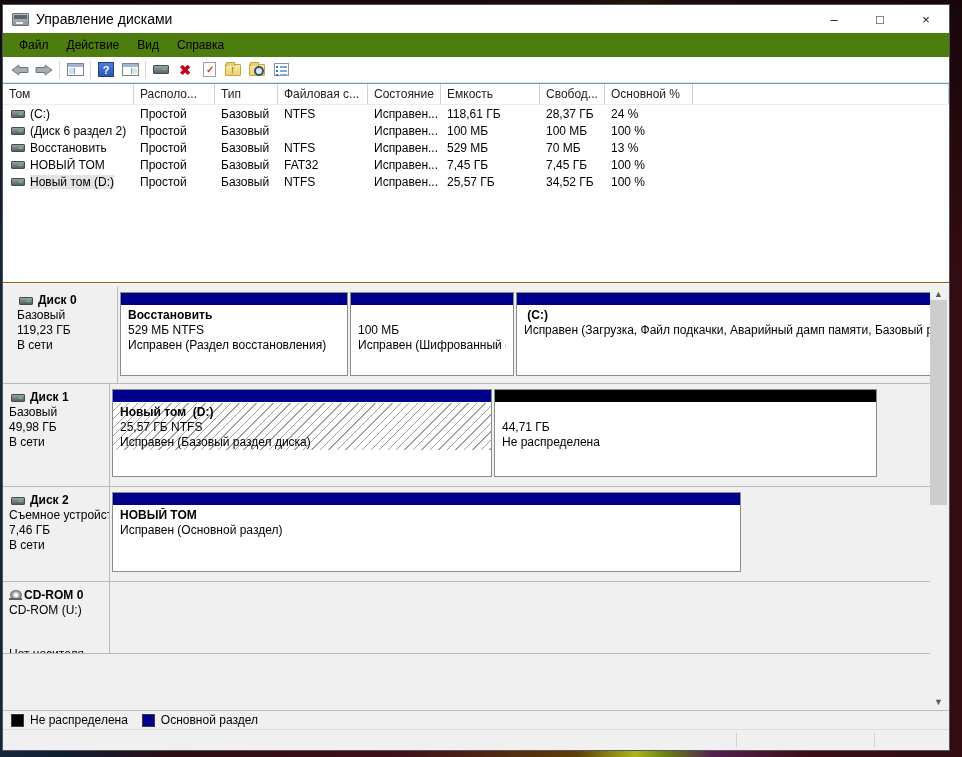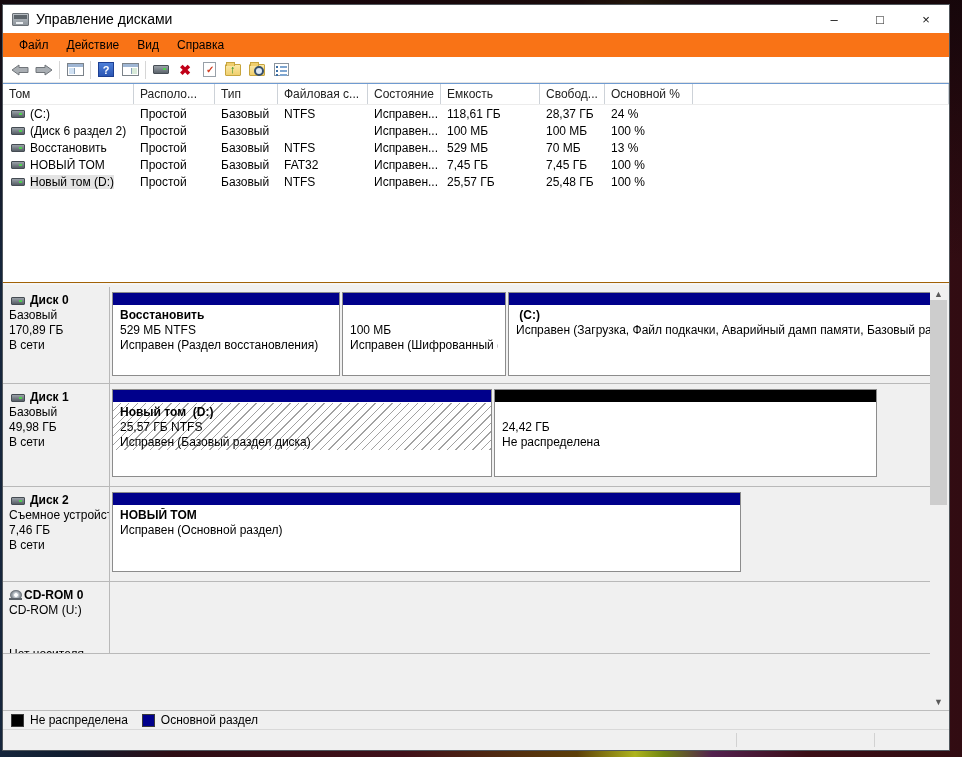--- a/index.html
+++ b/index.html
@@ -21,21 +21,21 @@
   .titlebar { height:28px; display:flex; align-items:center; background:#fff; flex:0 0 auto; }
   .app-ico { width:17px; height:13px; margin:0 7px 0 9px; position:relative;
     background:linear-gradient(#b9bec4,#8f969d); border:1px solid #6a7076; border-radius:1px; }
   .app-ico::before { content:""; position:absolute; left:1px; right:1px; top:1px; height:4px; background:#5d646b; }
   .app-ico::after { content:""; position:absolute; left:3px; top:8px; width:7px; height:2px; background:#eef1f4; }
   .title-text { font-size:14px; }
   .win-btns { margin-left:auto; display:flex; height:100%; }
   .win-btn { width:46px; height:100%; display:flex; align-items:center; justify-content:center;
     font-size:13px; color:#111; cursor:default; }
   
-  .menubar { height:24px; display:flex; align-items:center; padding-left:7px; background:#f97316; flex:0 0 auto; }
+  .menubar { height:24px; display:flex; align-items:center; padding-left:7px; background:#4d7c0f; flex:0 0 auto; }
   .menu-item { padding:3px 9px; font-size:12px; }
   
   .toolbar { height:26px; display:flex; align-items:center; padding-left:5px; background:#fff;
     border-bottom:1px solid #e3e3e3; flex:0 0 auto; }
   .toolbtn { width:24px; height:22px; display:flex; align-items:center; justify-content:center; }
   .tb-sep { width:1px; height:18px; background:#d6d6d6; margin:0 3px; }
   .arrow-svg { display:block; }
   .ico-win { width:17px; height:13px; border:1px solid #7b8term; border:1px solid #7b8289; background:#fff; position:relative; }
   .ico-win::before { content:""; position:absolute; left:0; right:0; top:0; height:3px; background:#9fb6d4; }
   .ico-win.left-pane::after { content:""; position:absolute; left:1px; top:4px; bottom:1px; width:5px; background:#cfe0f2; border-right:1px solid #8aa0b8; }
@@ -214,33 +214,33 @@
           <div class="lv-cell" style="width: 65px;">7,45 ГБ</div>
           <div class="lv-cell" style="width: 88px;">100 %</div>
         </div>
         <div class="lv-row">
           <div class="lv-cell" style="width: 131px;"><span class="drive-ico"></span><span class="vol-label sel">Новый том (D:)</span></div>
           <div class="lv-cell" style="width: 81px;">Простой</div>
           <div class="lv-cell" style="width: 63px;">Базовый</div>
           <div class="lv-cell" style="width: 90px;">NTFS</div>
           <div class="lv-cell" style="width: 73px;">Исправен...</div>
           <div class="lv-cell" style="width: 99px;">25,57 ГБ</div>
-          <div class="lv-cell" style="width: 65px;">25,48 ГБ</div>
+          <div class="lv-cell" style="width: 65px;">34,52 ГБ</div>
           <div class="lv-cell" style="width: 88px;">100 %</div>
         </div>
       </div>
   </div>
 
   <div class="graph-wrap">
     <div class="graph-pane" id="graphpane">
-        <div class="disk-row" style="height: 97px;">
+        <div class="disk-row" style="height: 97px; padding-left: 8px;">
           <div class="disk-head">
             <div class="dh-title"><span class="drive-ico"></span>Диск 0</div>
             <div class="dh-line">Базовый</div>
-            <div class="dh-line">170,89 ГБ</div>
+            <div class="dh-line">119,23 ГБ</div>
             <div class="dh-line">В сети</div>
           </div>
           <div class="disk-parts"><div class="part" style="width: 228px; height: 84px;"><div class="part-band" style="background: rgb(0, 0, 139);"></div><div class="part-body">
                 <div class="part-line part-name">Восстановить</div>
                 <div class="part-line">529 МБ NTFS</div>
                 <div class="part-line">Исправен (Раздел восстановления)</div>
               </div></div><div class="part" style="width: 164px; height: 84px;"><div class="part-band" style="background: rgb(0, 0, 139);"></div><div class="part-body">
                 <div class="part-line part-name">&nbsp;</div>
                 <div class="part-line">100 МБ</div>
                 <div class="part-line">Исправен (Шифрованный (EFI) системный раздел)</div>
@@ -255,21 +255,21 @@
             <div class="dh-line">Базовый</div>
             <div class="dh-line">49,98 ГБ</div>
             <div class="dh-line">В сети</div>
           </div>
           <div class="disk-parts"><div class="part" style="width: 380px; height: 88px;"><div class="part-band" style="background: rgb(0, 0, 139);"></div><div class="part-body hatched">
                 <div class="part-line part-name">Новый том  (D:)</div>
                 <div class="part-line">25,57 ГБ NTFS</div>
                 <div class="part-line">Исправен (Базовый раздел диска)</div>
               </div></div><div class="part" style="width: 383px; height: 88px;"><div class="part-band" style="background: rgb(0, 0, 0);"></div><div class="part-body">
                 <div class="part-line part-name">&nbsp;</div>
-                <div class="part-line">24,42 ГБ</div>
+                <div class="part-line">44,71 ГБ</div>
                 <div class="part-line">Не распределена</div>
               </div></div></div>
         </div>
         <div class="disk-row" style="height: 95px;">
           <div class="disk-head">
             <div class="dh-title"><span class="drive-ico"></span>Диск 2</div>
             <div class="dh-line">Съемное устройство</div>
             <div class="dh-line">7,46 ГБ</div>
             <div class="dh-line">В сети</div>
           </div>

